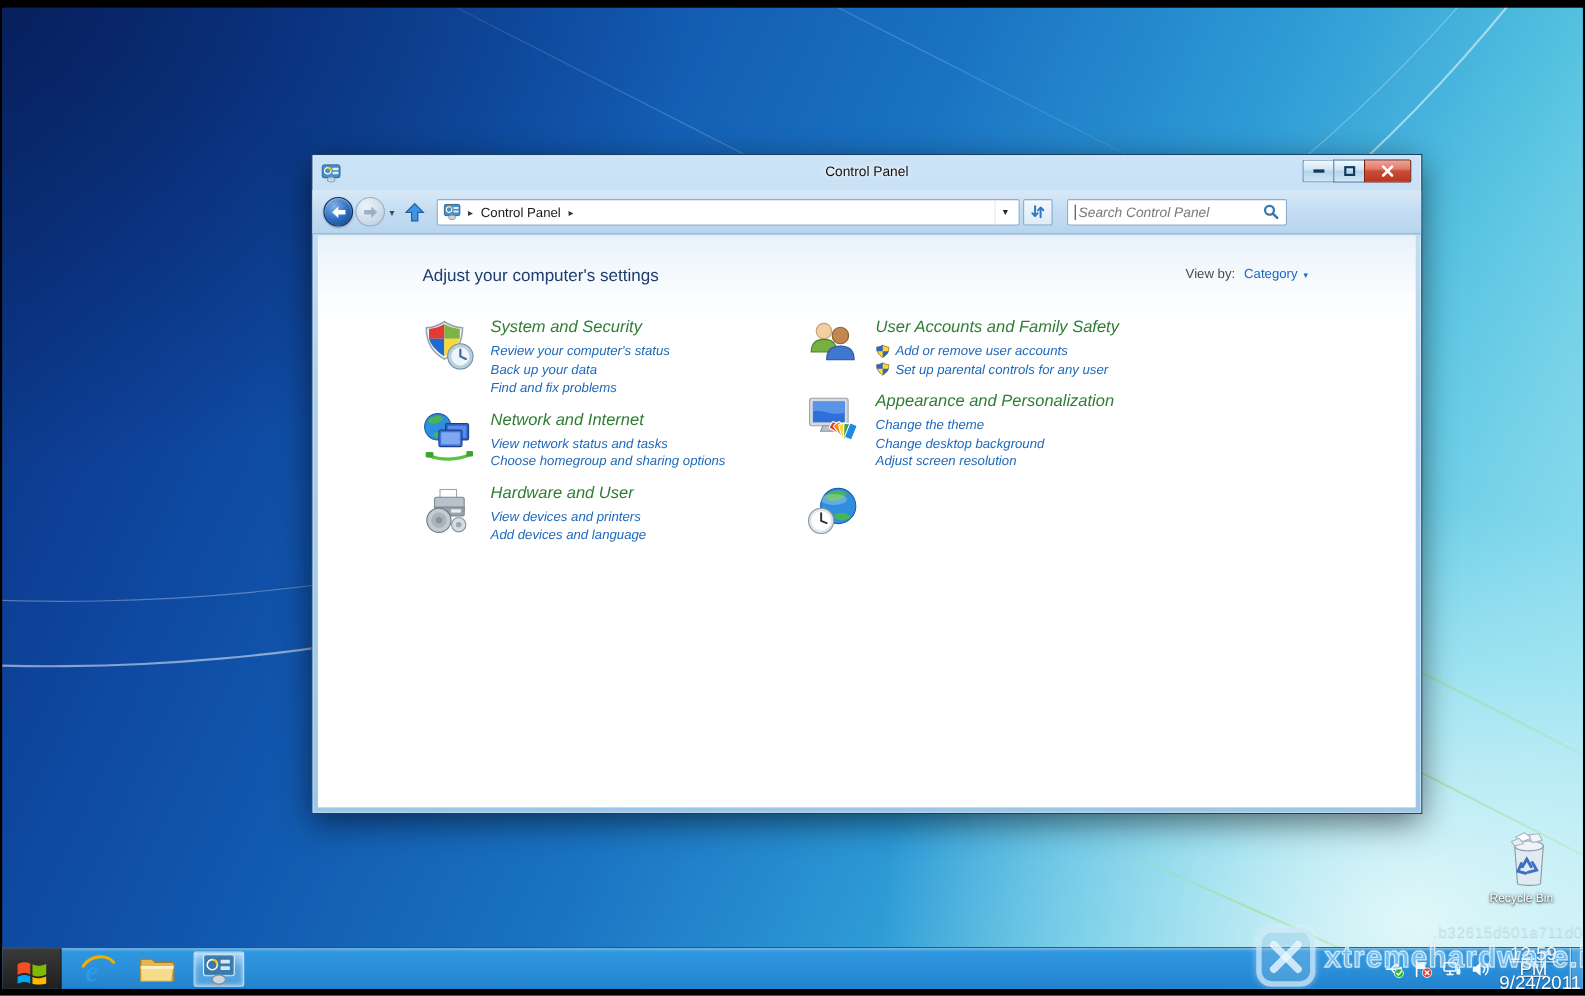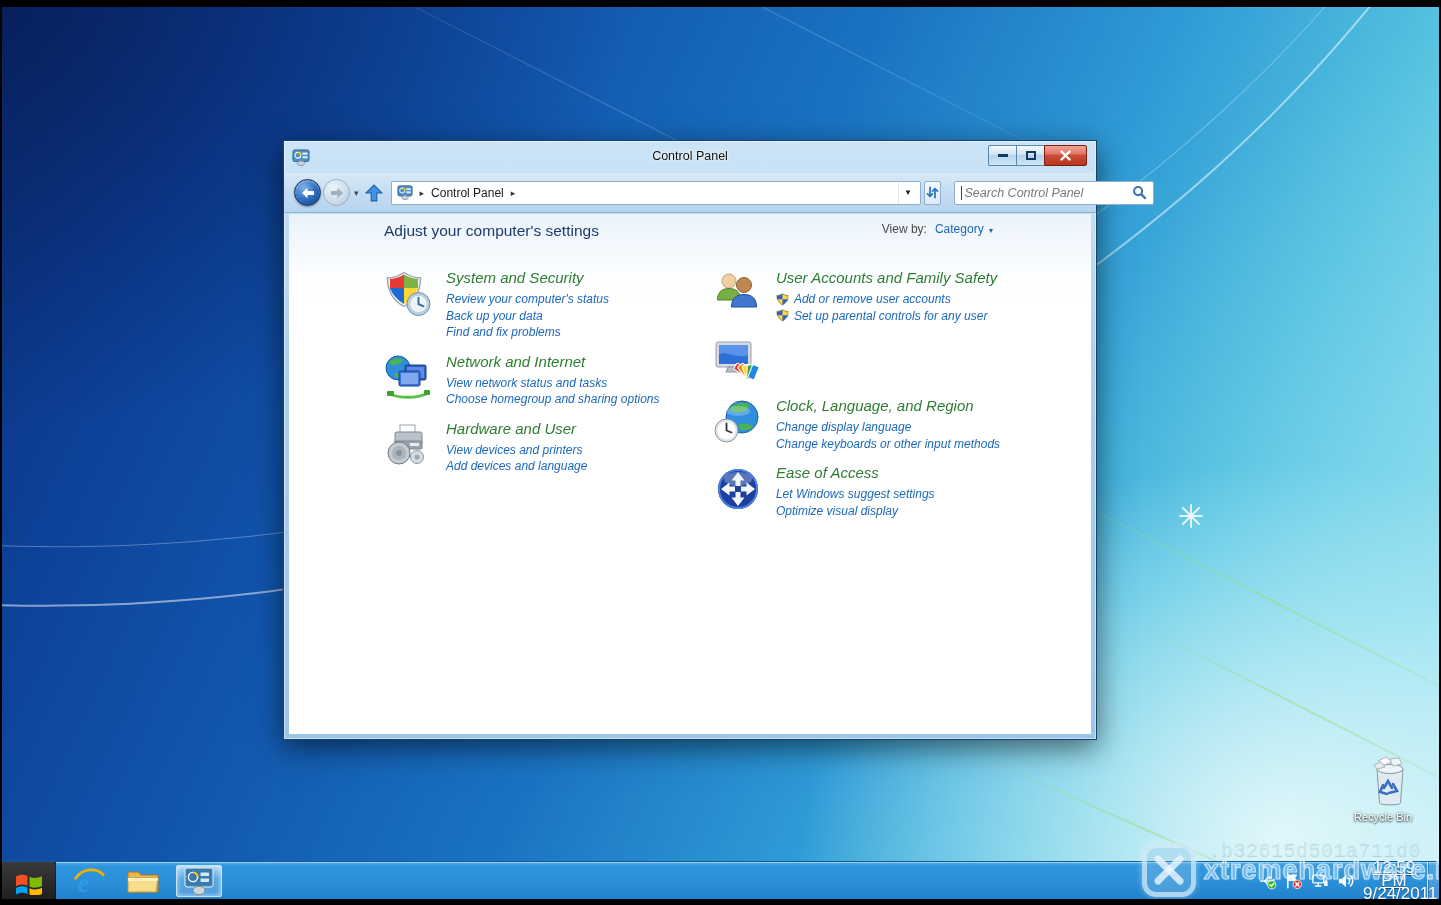--- a/index.html
+++ b/index.html
@@ -25,21 +25,21 @@
   .s1 { width:900px; left:180px; top:110px; transform:rotate(27deg); }
   .s2 { width:700px; left:470px; top:30px; transform:rotate(27deg); }
   .gstreak { position:absolute; height:2px; background:linear-gradient(90deg,transparent,rgba(150,220,130,.55),transparent); pointer-events:none; }
   .g1 { width:540px; left:1010px; top:598px; transform:rotate(27deg); }
   .g2 { width:430px; left:1090px; top:702px; transform:rotate(27deg); }
   .g3 { width:320px; left:980px; top:820px; transform:rotate(24deg); }
   .sparkle { position:absolute; left:1176px; top:496px; width:26px; height:26px; opacity:.9; pointer-events:none; }
 
   
   .window {
-    position:absolute; left:281px; top:133px; width:814px; height:600px;
+    position:absolute; left:281px; top:133px; width:1010px; height:600px;
     background:linear-gradient(180deg,#cde4f7 0%,#abd0ec 38%,#9cc6e8 100%);
     border:1px solid #17436b; outline:1px solid rgba(255,255,255,.45); outline-offset:-2px;
     box-shadow:0 8px 28px rgba(0,0,0,.55); z-index:5;
   }
   .titlebar { position:relative; height:32px; }
   .win-icon { position:absolute; left:8px; top:8px; width:18px; height:17px; }
   .win-title {
     position:absolute; left:0; right:0; top:8px; text-align:center;
     font-size:12.5px; color:#111; text-shadow:0 0 6px rgba(255,255,255,.95), 0 0 2px rgba(255,255,255,.9);
   }
@@ -86,21 +86,21 @@
   }
   .caret { width:1px; height:14px; background:#444; margin-right:3px; }
   .search-ph { flex:1; font-size:12.5px; font-style:italic; color:#7a7a7a; white-space:nowrap; }
 
   
   .content {
     position:absolute; left:5px; right:5px; top:73px; bottom:5px;
     background:linear-gradient(180deg,#e9f2fa 0%, #fbfdff 55px, #ffffff 90px);
     overflow:hidden;
   }
-  .content-head { display:flex; justify-content:space-between; align-items:flex-start; padding:8px 98px 0 95px; }
+  .content-head { display:flex; justify-content:space-between; align-items:flex-start; padding:28px 98px 0 95px; }
   .page-heading { font-size:15.5px; color:var(--heading-navy,#1f3c6d); }
   .view-by { font-size:12px; display:flex; align-items:flex-start; gap:8px;margin-left:44px; }
   .view-by-label { color:var(--muted-gray,#494949); }
   .view-by-value { color:var(--link-blue,#1c68bb); }
   .view-by-arrow { color:var(--link-blue,#1c68bb); font-size:8px; margin-left:2px; }
   .columns { display:flex; padding-left:95px; margin-top:28px; }
   .col { display:flex; flex-direction:column; }
   .col-left { width:350px; }
   .col-right { width:400px; }
   .section { display:flex; margin-bottom:11px;font-style:italic; }
@@ -110,22 +110,22 @@
   .cat-link { font-size:12px; line-height:16.5px; color:var(--link-blue,#1c68bb); text-decoration:none; cursor:pointer; display:flex; align-items:center; }
   .uac-shield { width:13px; height:13px; margin-right:5px; display:inline-block; }
 
   
   .recycle-bin { position:absolute; left:1352px; top:748px; width:72px; z-index:4; }
   .rb-icon { width:48px; height:54px; margin:0 auto; display:block; }
   .rb-label { margin-top:2px; font-size:11px; color:#fff; text-shadow:0 1px 2px rgba(0,0,0,.8), 0 0 3px rgba(0,0,0,.5); }
 
   
   .build-mark {
-    position:absolute; right:18px; top:832px; z-index:6; font-size:20px;
-    color:rgba(210,240,250,.6); text-shadow:0 1px 1px rgba(0,0,0,.15); letter-spacing:.5px; pointer-events:none;font-family:Liberation Mono, monospace;
+    position:absolute; right:0; top:832px; z-index:6; font-size:14px;
+    color:rgba(210,240,250,.6); text-shadow:0 1px 1px rgba(0,0,0,.15); letter-spacing:.5px; pointer-events:none;
   }
   .site-mark { position:absolute; left:1140px; top:836px; z-index:50; display:flex; align-items:center; pointer-events:none; }
   .site-logo {
     width:54px; height:54px; border-radius:14px; border:5px solid rgba(215,238,250,.7);
     background:rgba(140,195,230,.35); display:flex; align-items:center; justify-content:center;
     box-shadow:0 0 6px rgba(255,255,255,.4);
   }
   .site-text {
     margin-left:8px; font-size:27px; font-weight:bold; letter-spacing:1px;
     color:rgba(255,255,255,.22); -webkit-text-stroke:1.2px rgba(235,248,255,.75);
@@ -375,57 +375,40 @@
               <path d="M5 8 L34 8 L34 18 C24 22 12 14 5 17 Z" fill="#5b93e8"></path>
               <path d="M14 30 L25 30 L27 35 L12 35 Z" fill="#b8c0c8" stroke="#8a96a0"></path>
               <g stroke="#fff" stroke-width="1">
                 <rect x="24" y="26" width="7" height="14" rx="1" fill="#e53935" transform="rotate(-58 27 33)"></rect>
                 <rect x="27" y="27" width="7" height="14" rx="1" fill="#fb8c00" transform="rotate(-38 30 34)"></rect>
                 <rect x="30" y="28" width="7" height="14" rx="1" fill="#fdd835" transform="rotate(-18 33 35)"></rect>
                 <rect x="33" y="28" width="7" height="14" rx="1" fill="#43a047" transform="rotate(2 36 35)"></rect>
                 <rect x="36" y="28" width="7" height="14" rx="1" fill="#1e88e5" transform="rotate(22 39 35)"></rect>
               </g>
             </svg>
+            <div class="cat-body">
+              <a class="cat-title">Appearance and Personalization</a>
+              <a class="cat-link">Change the theme</a>
+              <a class="cat-link">Change desktop background</a>
+              <a class="cat-link">Adjust screen resolution</a>
+            </div>
           </div>
 
           <div class="section">
             <svg class="cat-icon" viewBox="0 0 48 48">
               <circle cx="28" cy="19" r="16" fill="#2f8ede" stroke="#1b5fa8"></circle>
               <path d="M16 10 C21 4.5 30 3.5 36 7.5 C33 13 26 15.5 20 14 C17.8 13 16.5 11.8 16 10 Z" fill="#49b356"></path>
               <path d="M24 27 C29 24 36 25 40 29 C36 32.5 29 33 25.5 30.5 Z" fill="#49b356"></path>
               <ellipse cx="24" cy="13" rx="12" ry="5" fill="rgba(255,255,255,.25)"></ellipse>
               <circle cx="12.5" cy="32.5" r="11.5" fill="#dfe5ea" stroke="#8a96a0"></circle>
               <circle cx="12.5" cy="32.5" r="9" fill="#fff"></circle>
               <path d="M12.5 25.5 L12.5 32.5 L17.5 34.5" stroke="#333" stroke-width="1.8" fill="none" stroke-linecap="round"></path>
             </svg>
-            <div class="cat-body">
-              <a class="cat-title">Clock, Language, and Region</a>
-              <a class="cat-link">Change display language</a>
-              <a class="cat-link">Change keyboards or other input methods</a>
-            </div>
-          </div>
-
-          <div class="section">
-            <svg class="cat-icon" viewBox="0 0 48 48">
-              <circle cx="24" cy="24" r="20" fill="#1c3fa0"></circle>
-              <circle cx="24" cy="24" r="19" fill="none" stroke="#4a7fe0" stroke-width="2"></circle>
-              <ellipse cx="24" cy="14" rx="14" ry="7" fill="rgba(255,255,255,.28)"></ellipse>
-              <g fill="#f2f6fa">
-                <path d="M24 7 L30.5 15.5 L26.5 15.5 L26.5 21 L21.5 21 L21.5 15.5 L17.5 15.5 Z"></path>
-                <path d="M41 24 L32.5 30.5 L32.5 26.5 L27 26.5 L27 21.5 L32.5 21.5 L32.5 17.5 Z"></path>
-                <path d="M24 41 L17.5 32.5 L21.5 32.5 L21.5 27 L26.5 27 L26.5 32.5 L30.5 32.5 Z"></path>
-                <path d="M7 24 L15.5 17.5 L15.5 21.5 L21 21.5 L21 26.5 L15.5 26.5 L15.5 30.5 Z"></path>
-              </g>
-            </svg>
-            <div class="cat-body">
-              <a class="cat-title">Ease of Access</a>
-              <a class="cat-link">Let Windows suggest settings</a>
-              <a class="cat-link">Optimize visual display</a>
-            </div>
-          </div>
+          </div>
+
 
         </div>
       </div>
     </div>
   </div>
 
   <div class="recycle-bin">
     <svg class="rb-icon" viewBox="0 0 48 54">
       <path d="M11 14 L37 14 L34.5 48 C34.5 50.5 13.5 50.5 13.5 48 Z" fill="rgba(226,233,240,.92)" stroke="#8a97a5"></path>
       <ellipse cx="24" cy="14" rx="13" ry="4.5" fill="#eef3f7" stroke="#8a97a5"></ellipse>

